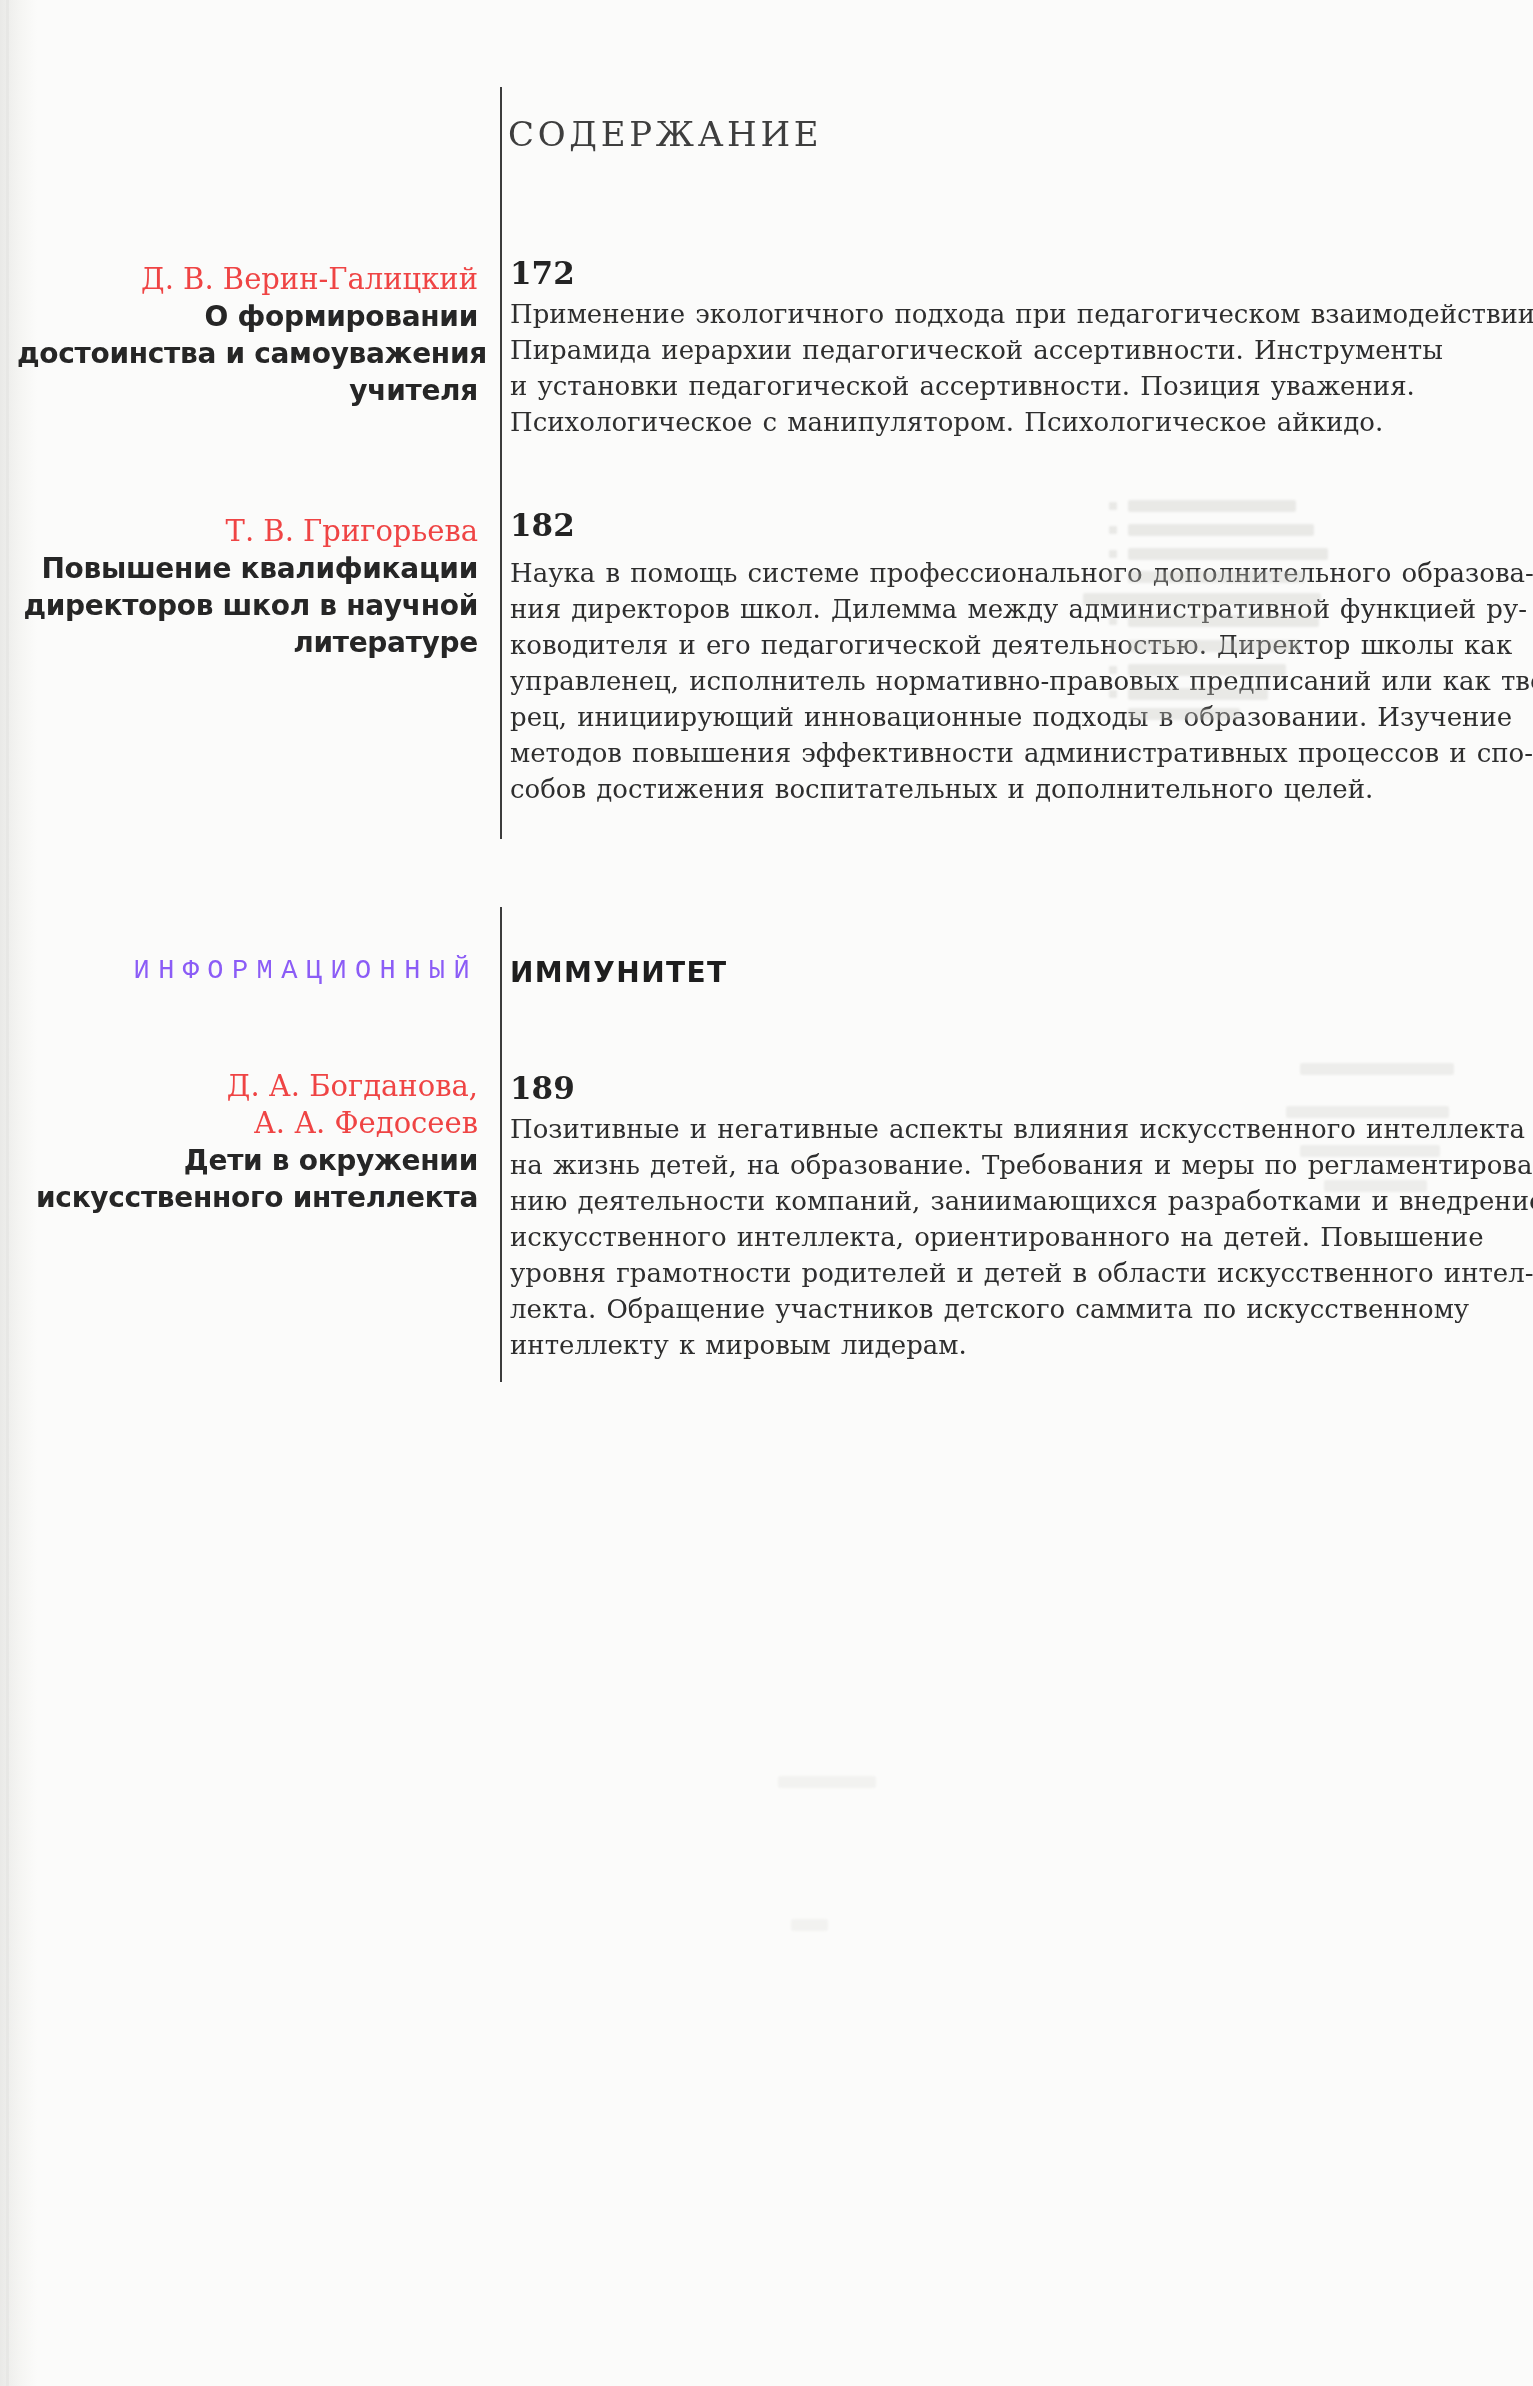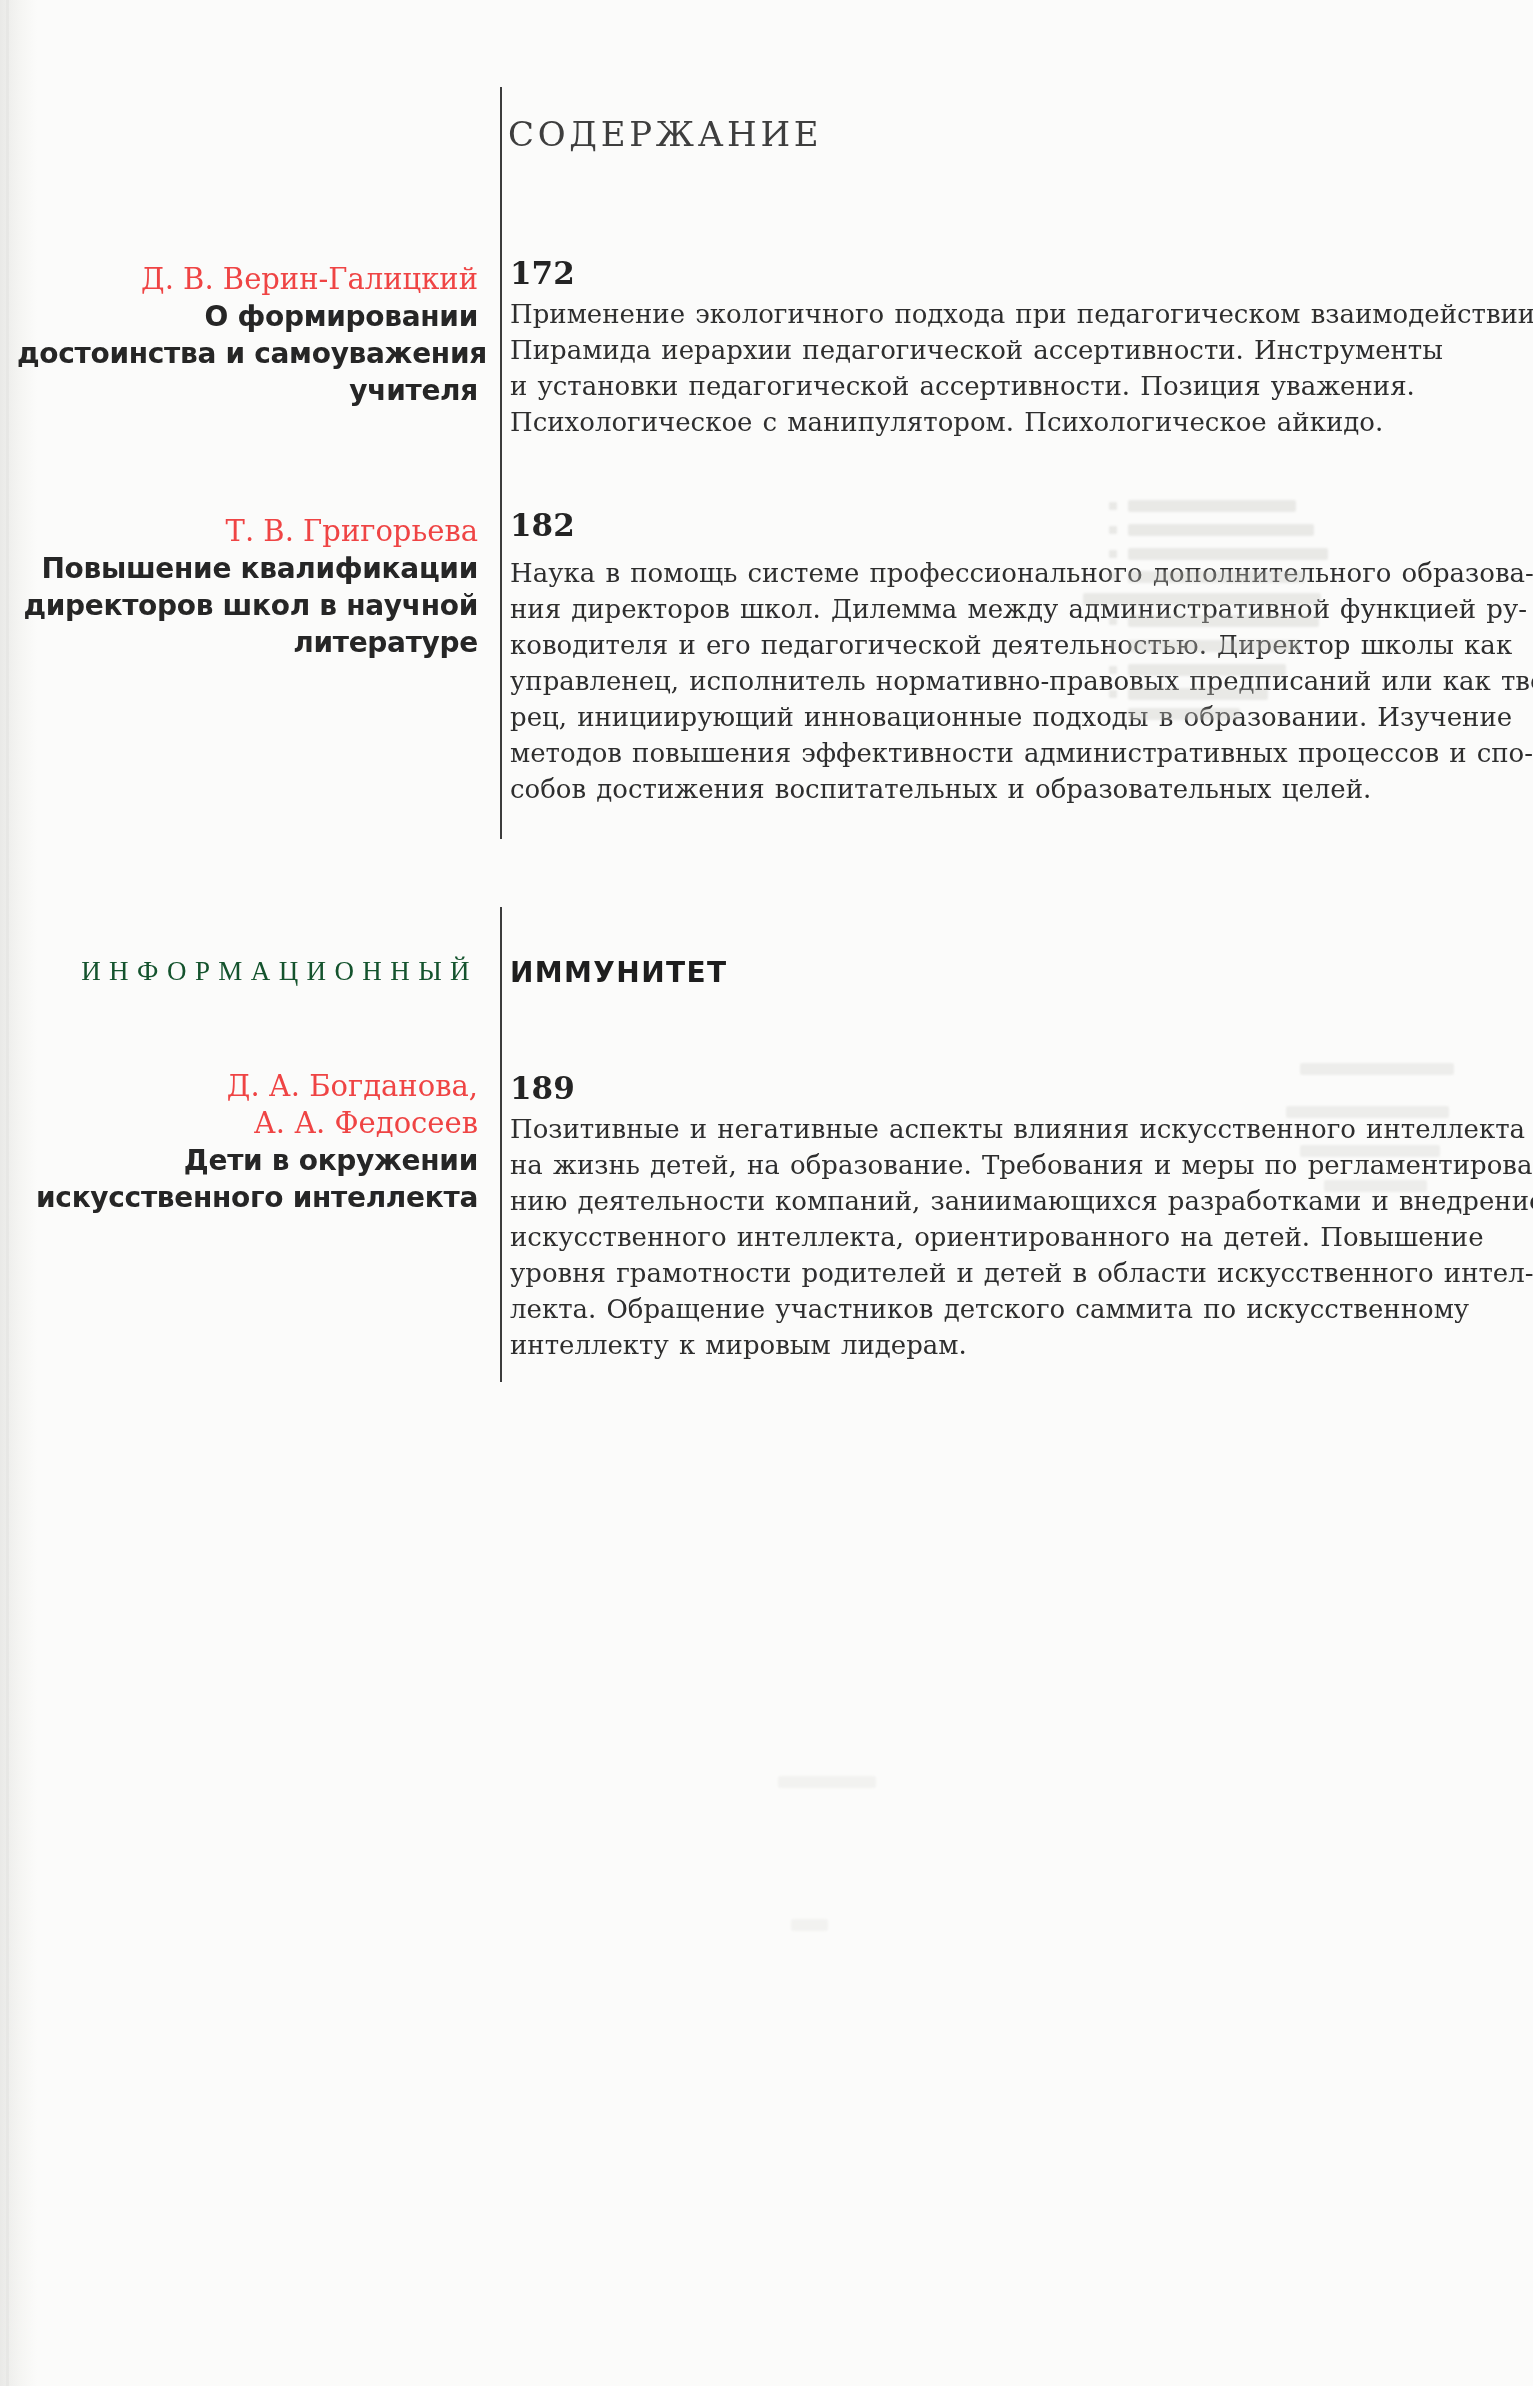--- a/index.html
+++ b/index.html
@@ -30,21 +30,21 @@
   
   .toc-header{
     position:absolute;left:508px;top:114px;
     font-family:"DejaVu Serif",serif;font-size:34px;color:#3e3e3e;
     letter-spacing:3.7px;white-space:nowrap;
   }
 
   
   .section-left{
     position:absolute;left:17px;top:956px;width:461px;text-align:right;
-    font-family:Liberation Serif, serif;font-size:27px;color:#14532d;
+    font-family:Liberation Mono, monospace;font-size:27px;color:#8b5cf6;
     letter-spacing:8.4px;white-space:nowrap;
   }
   .section-right{
     position:absolute;left:510px;top:956px;
     font-family:"DejaVu Sans",sans-serif;font-weight:bold;font-size:28px;
     color:#1e1e1e;letter-spacing:1.4px;white-space:nowrap;
   }
 
   
   .entry .left{position:absolute;left:17px;width:461px;text-align:right;}
@@ -117,21 +117,21 @@
           <div class="title">литературе</div>
         </div>
     <div class="pagenum">182</div>
     <div class="abstract">
           <div class="aline">Наука в помощь системе профессионального дополнительного образова-</div>
           <div class="aline">ния директоров школ. Дилемма между административной функцией ру-</div>
           <div class="aline">ководителя и его педагогической деятельностью. Директор школы как</div>
           <div class="aline">управленец, исполнитель нормативно-правовых предписаний или как тво-</div>
           <div class="aline">рец, инициирующий инновационные подходы в образовании. Изучение</div>
           <div class="aline">методов повышения эффективности административных процессов и спо-</div>
-          <div class="aline">собов достижения воспитательных и образовательных целей.</div>
+          <div class="aline">собов достижения воспитательных и дополнительного целей.</div>
         </div>
   </div>
       <div class="entry e3">
     <div class="left">
           <div class="author">Д. А. Богданова,</div>
           <div class="author">А. А. Федосеев</div>
           <div class="title">Дети в окружении</div>
           <div class="title">искусственного интеллекта</div>
         </div>
     <div class="pagenum">189</div>

